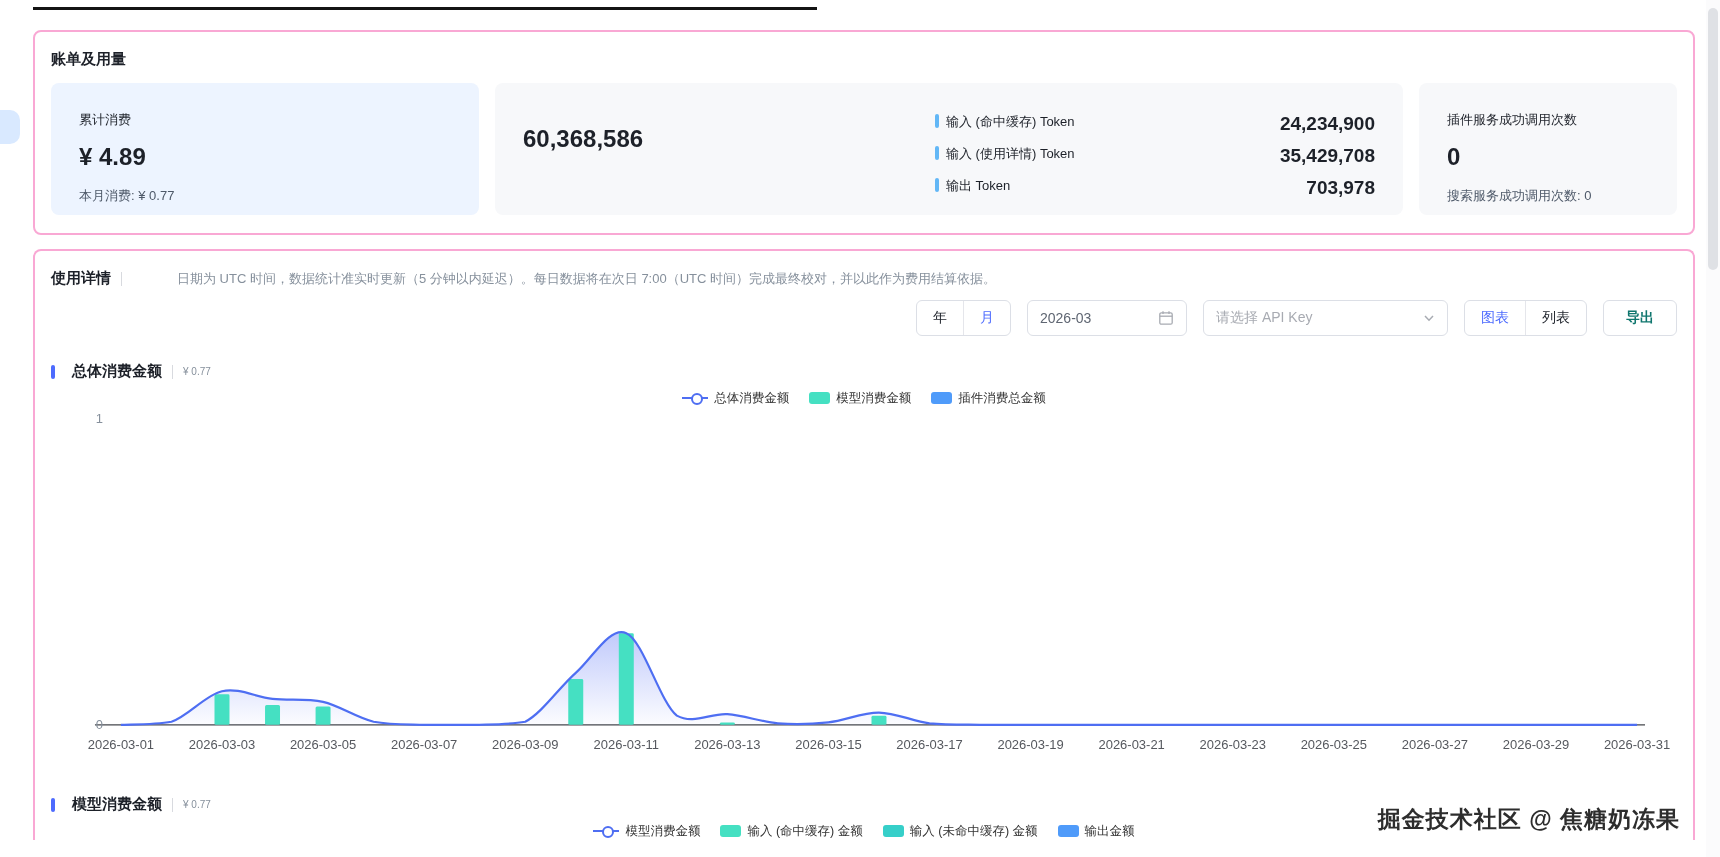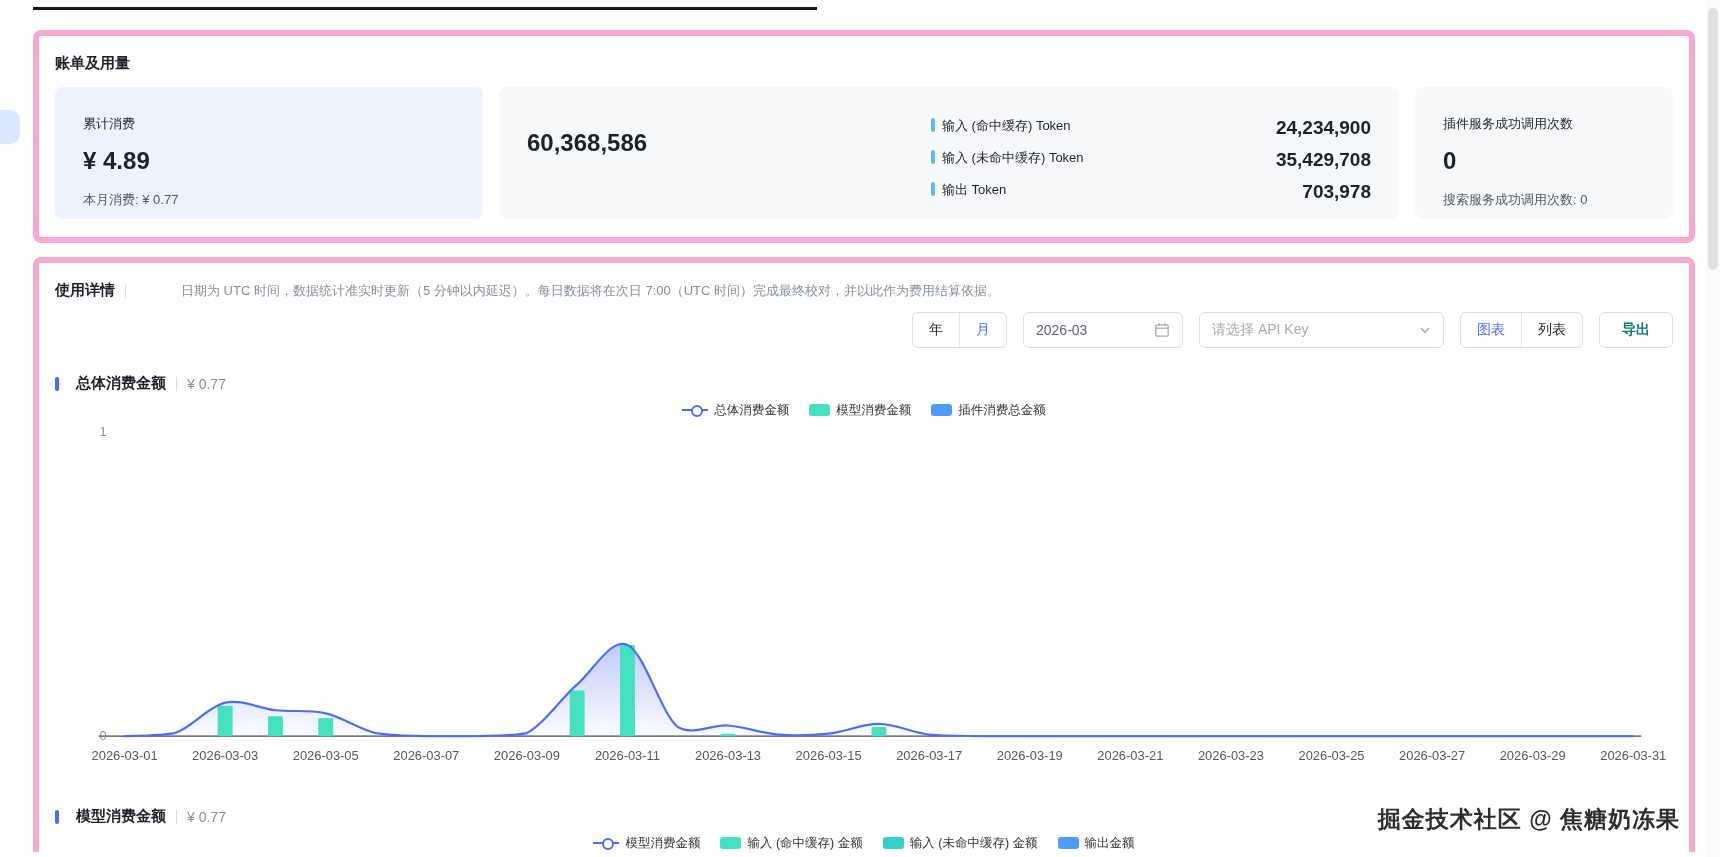--- a/index.html
+++ b/index.html
@@ -7,21 +7,21 @@
     font-family:"Liberation Sans","DejaVu Sans",sans-serif; color:#1d2129; position:relative; }
 
   .topline { position:absolute; left:33px; top:7px; width:784px; height:3px; background:#141414; }
   .left-rail-pill { position:absolute; left:0; top:110px; width:20px; height:34px;
     background:#d9e9ff; border-radius:0 10px 10px 0; }
   .scrollbar-track { position:absolute; right:0; top:0; width:14px; height:857px; background:#fbfbfc; }
   .scrollbar-thumb { position:absolute; right:2px; top:8px; width:10px; height:262px;
     background:#dfe1e5; border-radius:6px; }
 
   .main { padding:30px 25px 0 33px; }
-  .section { border:6px solid #f9a8d4; border-radius:8px; background:#fff; padding:18px 16px; }
+  .section { border:2px solid #f9a8d4; border-radius:8px; background:#fff; padding:18px 16px; }
   .section.usage { margin-top:14px; padding-bottom:0; border-bottom:none; border-radius:8px 8px 0 0; }
   .section-title { font-size:15px; font-weight:700; color:#1d2129; }
 
   .cards-row { display:flex; gap:16px; margin-top:14px; }
   .card { border-radius:8px; padding:28px; height:132px; }
   .card-blue { width:428px; background:#edf4ff; }
   .card-gray { background:#f7f8fa; }
   .card-token { flex:1; display:flex; }
   .card-plugin { width:258px; }
   .card-label { font-size:13px; color:#1d2129; }
@@ -48,21 +48,21 @@
   .seg-cell { padding:0 16px; height:100%; display:flex; align-items:center; cursor:pointer; color:#1d2129; }
   .seg-sep { width:1px; height:100%; background:#e5e6eb; }
   .seg-active { color:#4d6bfe; }
   .date-picker { width:160px; padding:0 12px; justify-content:space-between; color:#5f6672; cursor:pointer;gap:9px; }
   .api-select { width:245px; padding:0 12px; justify-content:space-between; color:#a8abb2; cursor:pointer; }
   .export-btn { padding:15px 22px; font-weight:700; color:#0f766e; cursor:pointer; }
   .icon-svg { flex:none; }
 
   .chart-header { display:flex; align-items:center; gap:10px; margin-top:26px; }
   .chart-title { font-size:15px; font-weight:700; }
-  .chart-amount { font-size:14px; color:#86909c; }
+  .chart-amount { font-size:10px; color:#86909c; }
 
   .legend-row { display:flex; justify-content:center; align-items:center; gap:20px; margin-top:8px; height:18px; }
   .legend-item { display:flex; align-items:center; gap:6px; font-size:12.5px; color:#333; cursor:pointer; }
   .legend-line { position:relative; width:26px; height:12px; }
   .legend-line::before { content:""; position:absolute; left:0; top:5px; width:26px; height:2px; background:#4e6ef2; }
   .legend-line::after { content:""; position:absolute; left:9px; top:1px; width:8px; height:8px;
     border:2px solid #4e6ef2; border-radius:50%; background:#fff; }
   .legend-chip { width:21px; height:12px; border-radius:3px; }
 
   .chart-svg { display:block; width:100%; height:352px; margin-top:0; }
@@ -92,21 +92,21 @@
       <div class="card card-gray card-token">
         <div class="token-left">
           <div class="card-amount">60,368,586</div>
         </div>
         <div class="token-right">
           <div class="token-row">
             <span class="token-row-label"><span class="marker m-cyan"></span><span>输入 (命中缓存) Token</span></span>
             <span class="token-row-value">24,234,900</span>
           </div>
           <div class="token-row">
-            <span class="token-row-label"><span class="marker m-cyan"></span><span>输入 (未命中缓存) Token</span></span>
+            <span class="token-row-label"><span class="marker m-cyan"></span><span>输入 (使用详情) Token</span></span>
             <span class="token-row-value">35,429,708</span>
           </div>
           <div class="token-row">
             <span class="token-row-label"><span class="marker m-cyan"></span><span>输出 Token</span></span>
             <span class="token-row-value">703,978</span>
           </div>
         </div>
       </div>
 
       <div class="card card-gray card-plugin">

